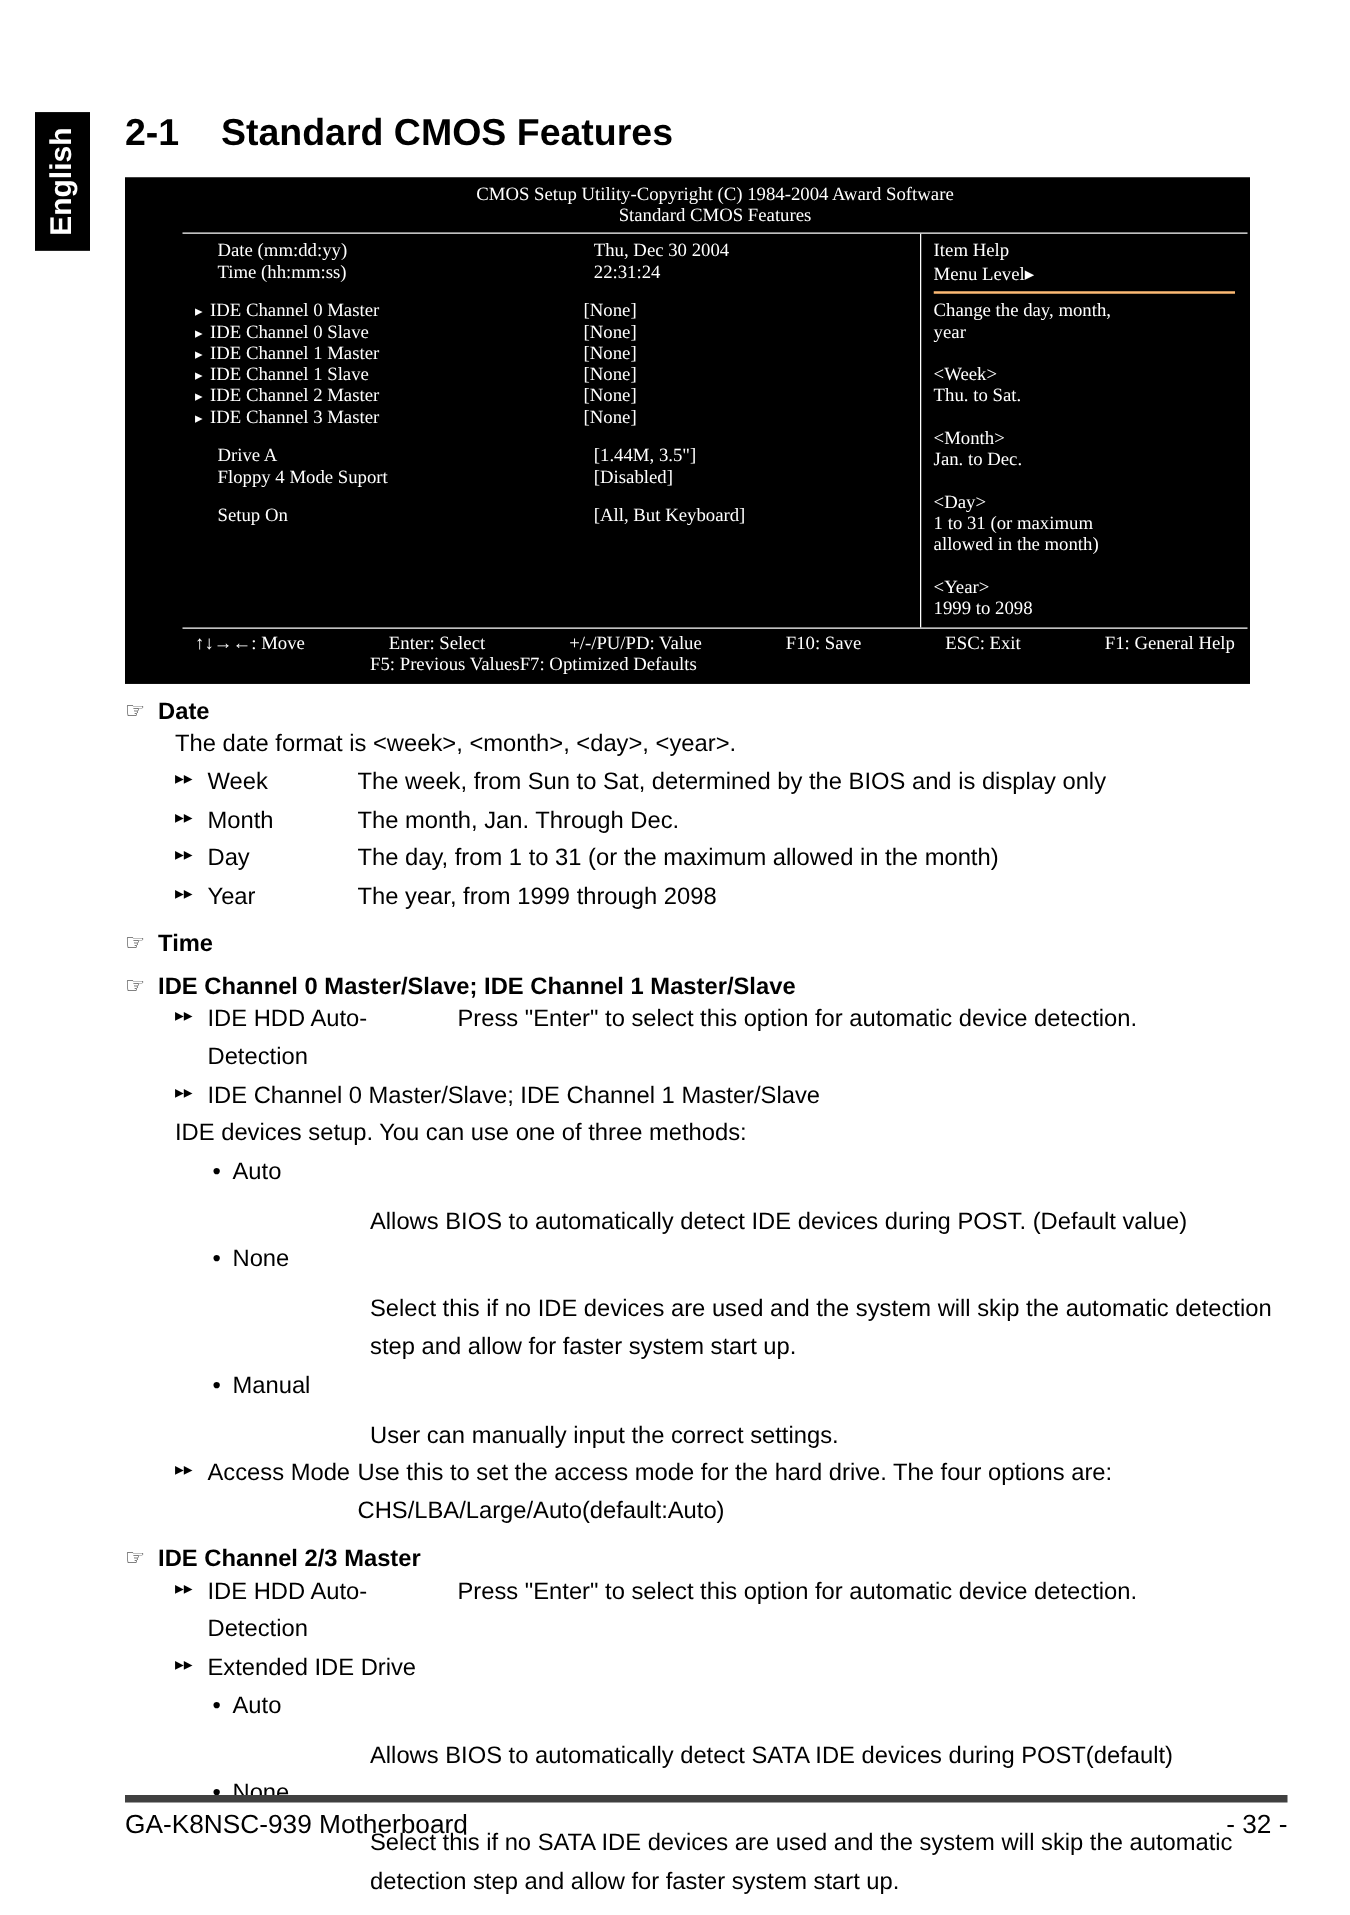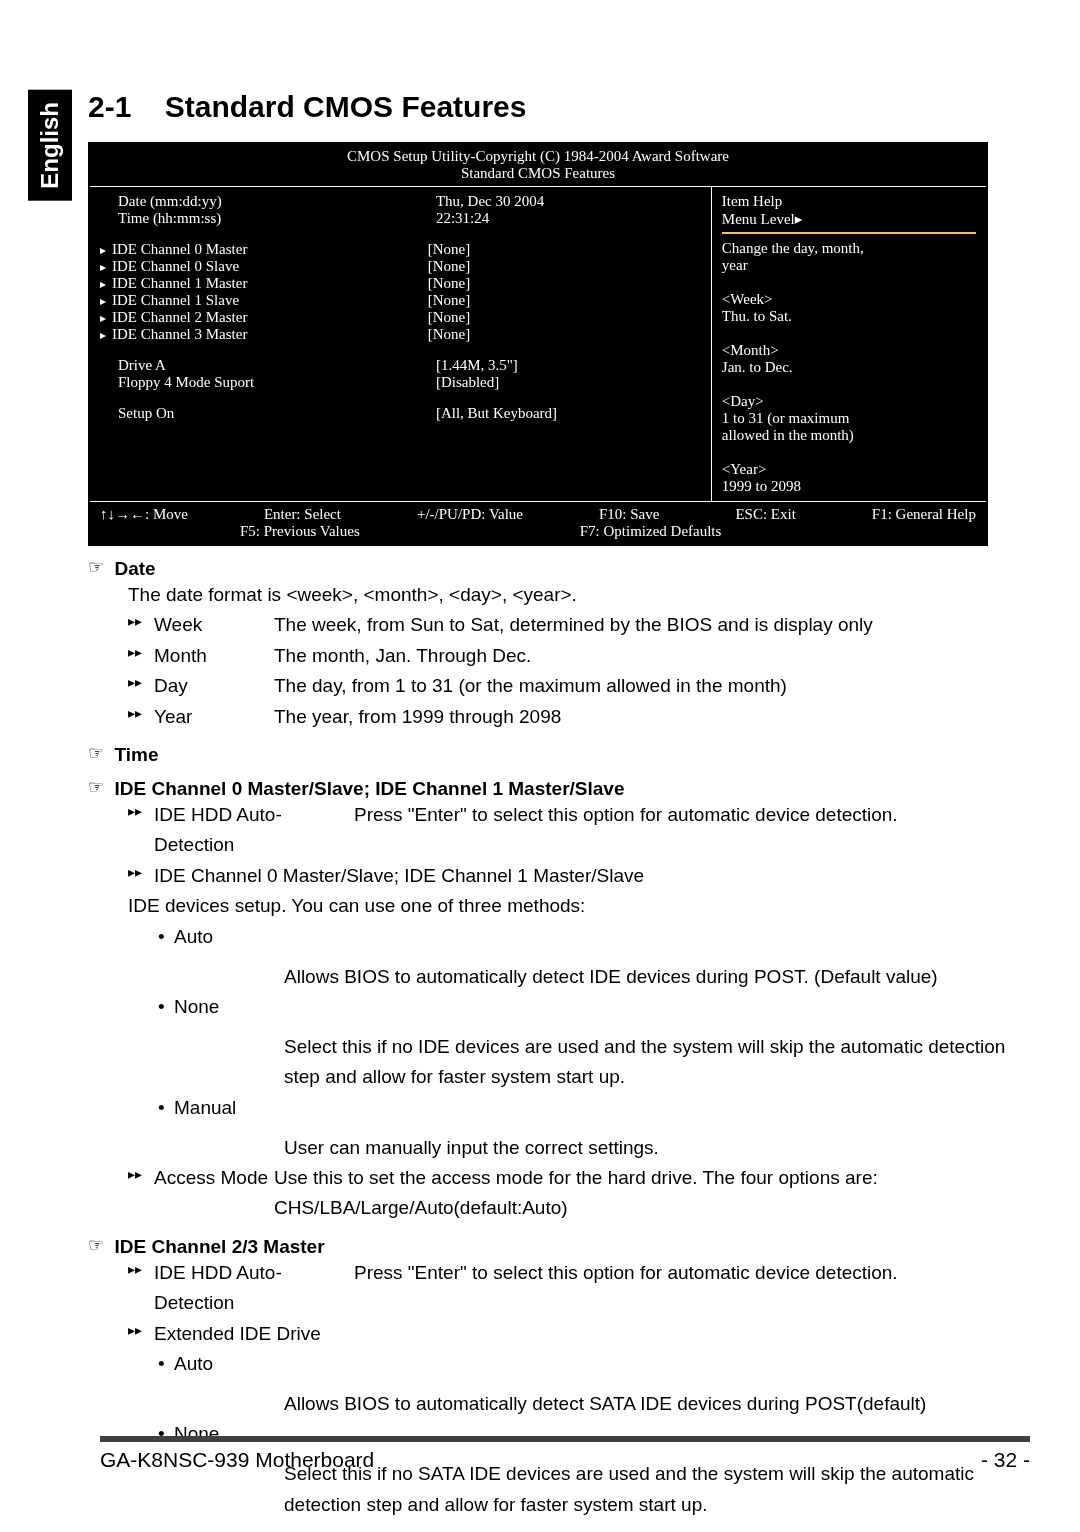--- a/index.html
+++ b/index.html
@@ -19,36 +19,37 @@
     color: #fff;
     font-weight: bold;
     font-size: 24px;
     padding: 12px 8px;
     writing-mode: vertical-rl;
     transform: rotate(180deg);
     border-radius: 0 0 0 0;
   }
   .content {
     position: absolute;
-    left: 88px;
+    left: 100px;
     top: 90px;
     width: 930px;
   }
   .section-title {
     font-size: 30px;
     font-weight: bold;
     margin-bottom: 18px;
   }
   .bios-box {
     border: 2px solid #000;
     background: #000;
     color: #fff;
     font-family: "Times New Roman", serif;
     font-size: 15px;
     width: 900px;
+    padding-left: 44px;
   }
   .bios-header {
     text-align: center;
     border-bottom: 1px solid #fff;
     padding: 4px 0;
   }
   .bios-body {
     display: flex;
   }
   .bios-left {
@@ -236,21 +237,21 @@
     </div>
     <div class="bios-footer">
       <div class="bios-footer-row">
         <span class="bios-footer-item">↑↓→←: Move</span>
         <span class="bios-footer-item">Enter: Select</span>
         <span class="bios-footer-item">+/-/PU/PD: Value</span>
         <span class="bios-footer-item">F10: Save</span>
         <span class="bios-footer-item">ESC: Exit</span>
         <span class="bios-footer-item">F1: General Help</span>
       </div>
-      <div class="bios-footer-row" style="justify-content:flex-start; gap:220px; padding-left:140px;">
+      <div class="bios-footer-row" style="justify-content:flex-start; padding-left:140px;">
         <span class="bios-footer-item">F5: Previous Values</span>
         <span class="bios-footer-item">F7: Optimized Defaults</span>
       </div>
     </div>
   </div>
 
   <div class="doc-section">
     <span class="hand">☞</span>
     <span class="sec-head">Date</span>
     <div class="sec-body">

